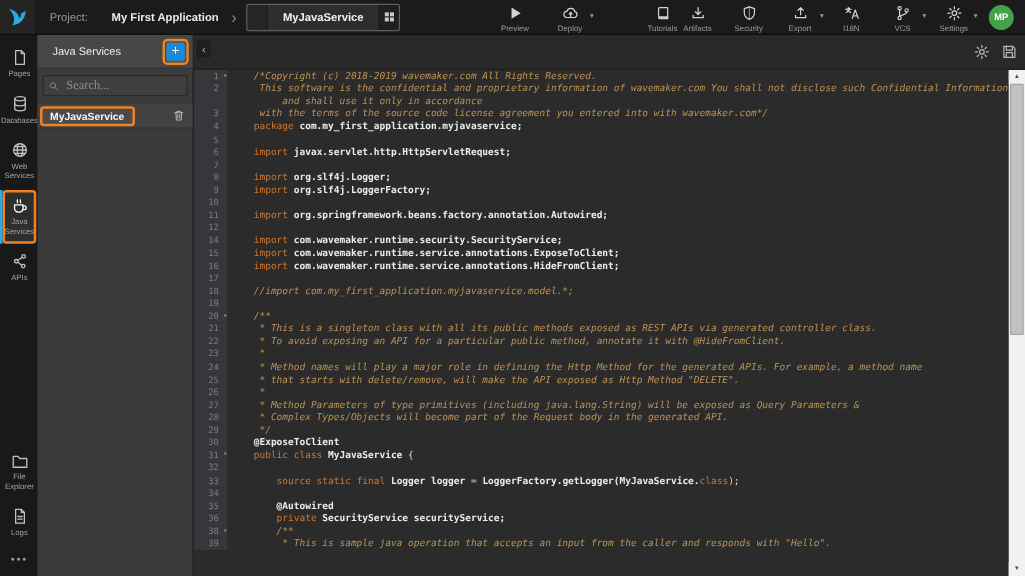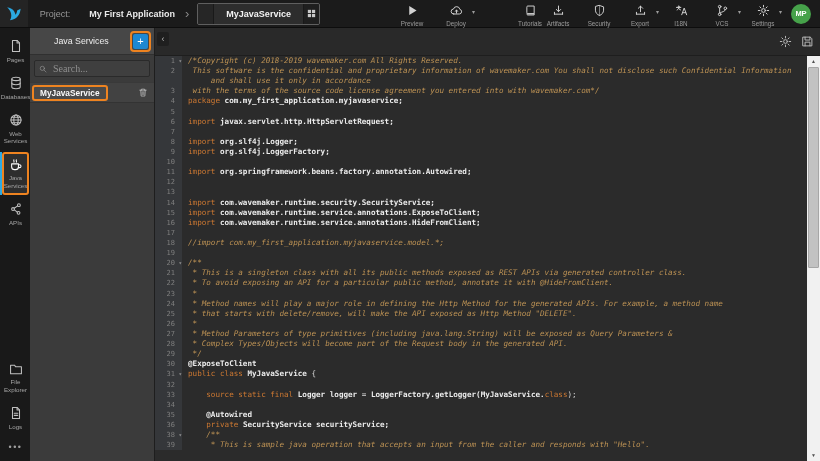--- a/index.html
+++ b/index.html
@@ -36,21 +36,21 @@
   .side-item .slbl{font-size:6.2px;color:#a5a5a5;text-align:center;line-height:7.5px;margin-top:2.5px}
   .side-item.active{border:2px solid #EE8320;border-radius:3px;background:#2e2e2e}
   .side-item.active .slbl,{color:#fff}
   .side-item.active .sicon{color:#fff}
   .side-item.active::before{content:"";position:absolute;left:-4px;top:-2px;bottom:-2px;width:2px;background:#2EA9E2}
   .side-spacer{flex:1}
   .side-more{color:#9e9e9e;font-size:9px;letter-spacing:1.5px;text-align:center;padding:5px 0;cursor:pointer}
 
   
   .panel{position:absolute;top:28px;left:30px;width:125px;height:433px;background:#3b3b3b;border-right:1px solid #1e1e1e;box-sizing:border-box}
-  .panel-header{height:27px;background:#474747;border-bottom:1px solid #303030;display:flex;align-items:center;padding:0 3px 0 24px;box-sizing:border-box}
+  .panel-header{height:27px;background:#474747;border-bottom:1px solid #303030;display:flex;align-items:center;padding:0 3px 0 12px;box-sizing:border-box}
   .panel-title{font-size:8.8px;color:#ededed;flex:1}
   .add-wrap{border:2px solid #EE8320;border-radius:4px;padding:1px;line-height:0}
   .add-btn{width:15px;height:15px;background:#1E88D2;border:none;border-radius:2px;color:#fff;font-size:11px;display:flex;align-items:center;justify-content:center;cursor:pointer;padding:0}
   .search-box{margin:5px 4px;height:15px;background:#3f3f3f;border:1px solid #2a2a2a;border-radius:2px;display:flex;align-items:center;padding:0 4px;gap:4px}
   .search-box .mag{color:#9b9b9b;line-height:0}
   .search-box svg{width:8px;height:8px}
   .search-input{background:transparent;border:none;outline:none;color:#cfcfcf;font-size:10px;width:100%;font-family:Liberation Serif, serif}
   .search-input::placeholder{color:#8f8f8f}
   .svc-row{height:19px;background:#424242;border-top:1px solid #393939;border-bottom:1px solid #333;display:flex;align-items:center;padding:0 6px 0 2px;cursor:pointer}
   .svc-name{border:2px solid #EE8320;border-radius:3px;padding:1px 6px;font-size:8.3px;font-weight:bold;color:#fafafa;background:#4a4a4a;white-space:nowrap}
@@ -62,21 +62,21 @@
   .editor-toolbar{height:28px;background:#292929;border-bottom:1px solid #1e1e1e;position:relative;box-sizing:border-box}
   .collapse-btn{position:absolute;left:2px;top:4px;width:12px;height:14px;background:#1f1f1f;color:#b5b5b5;font-size:9px;line-height:13px;text-align:center;border:none;border-radius:2px;cursor:pointer;padding:0}
   .editor-tools{position:absolute;right:6px;top:7px;display:flex;gap:9px;color:#b9b9b9}
   .editor-tools .tool{cursor:pointer;line-height:0}
   .editor-tools svg{width:13px;height:13px}
   .editor-body{position:absolute;top:28px;left:0;right:0;bottom:0;overflow:hidden}
   .code-rows{position:absolute;left:0;top:0;right:13px;bottom:0;cursor:text}
   .crow{display:flex;height:10.12px;line-height:10.12px;font-family:"DejaVu Sans Mono",monospace;white-space:pre}
   .ln{flex:none;width:27px;background:#35373a;color:#7f7f7f;font-size:7px;text-align:right;padding-right:7px;box-sizing:border-box;position:relative}
   .fold{position:absolute;right:0px;top:0px;font-size:6px;color:#8f8f8f;cursor:pointer}
-  .codeline{flex:1;font-size:7.6px;padding-left:6px;overflow:hidden}
+  .codeline{flex:1;font-size:7.6px;padding-left:21px;overflow:hidden}
   .codeline .c{color:#BD9254;font-style:italic}
   .codeline .k{color:#CC7832}
   .codeline .t{color:#ECECEC;font-weight:bold}
   .codeline .p{color:#D6D6D6}
   .vscroll{position:absolute;top:0;right:0;width:13px;bottom:0;background:#F1F1F1}
   .sbtn{position:absolute;left:0;width:13px;height:11px;background:#F1F1F1;color:#505050;font-size:5px;text-align:center;line-height:11px;cursor:pointer}
   .sbtn.up{top:0}
   .sbtn.down{bottom:0}
   .sthumb{position:absolute;left:1px;width:11px;top:11px;height:201px;background:#C2C2C2;border:1px solid #A6A6A6;box-sizing:border-box;border-radius:1px;cursor:grab}
 </style>
@@ -345,21 +345,20 @@
         <div class="crow"><span class="ln">3</span><span class="codeline"><span class="c"> with the terms of the source code license agreement you entered into with wavemaker.com*/</span></span></div>
         <div class="crow"><span class="ln">4</span><span class="codeline"><span class="k">package </span><span class="t">com.my_first_application.myjavaservice;</span></span></div>
         <div class="crow"><span class="ln">5</span><span class="codeline"></span></div>
         <div class="crow"><span class="ln">6</span><span class="codeline"><span class="k">import </span><span class="t">javax.servlet.http.HttpServletRequest;</span></span></div>
         <div class="crow"><span class="ln">7</span><span class="codeline"></span></div>
         <div class="crow"><span class="ln">8</span><span class="codeline"><span class="k">import </span><span class="t">org.slf4j.Logger;</span></span></div>
         <div class="crow"><span class="ln">9</span><span class="codeline"><span class="k">import </span><span class="t">org.slf4j.LoggerFactory;</span></span></div>
         <div class="crow"><span class="ln">10</span><span class="codeline"></span></div>
         <div class="crow"><span class="ln">11</span><span class="codeline"><span class="k">import </span><span class="t">org.springframework.beans.factory.annotation.Autowired;</span></span></div>
         <div class="crow"><span class="ln">12</span><span class="codeline"></span></div>
-        <div class="crow"><span class="ln">13</span><span class="codeline"></span></div>
         <div class="crow"><span class="ln">14</span><span class="codeline"><span class="k">import </span><span class="t">com.wavemaker.runtime.security.SecurityService;</span></span></div>
         <div class="crow"><span class="ln">15</span><span class="codeline"><span class="k">import </span><span class="t">com.wavemaker.runtime.service.annotations.ExposeToClient;</span></span></div>
         <div class="crow"><span class="ln">16</span><span class="codeline"><span class="k">import </span><span class="t">com.wavemaker.runtime.service.annotations.HideFromClient;</span></span></div>
         <div class="crow"><span class="ln">17</span><span class="codeline"></span></div>
         <div class="crow"><span class="ln">18</span><span class="codeline"><span class="c">//import com.my_first_application.myjavaservice.model.*;</span></span></div>
         <div class="crow"><span class="ln">19</span><span class="codeline"></span></div>
         <div class="crow"><span class="ln">20<i class="fold">▾</i></span><span class="codeline"><span class="c">/**</span></span></div>
         <div class="crow"><span class="ln">21</span><span class="codeline"><span class="c"> * This is a singleton class with all its public methods exposed as REST APIs via generated controller class.</span></span></div>
         <div class="crow"><span class="ln">22</span><span class="codeline"><span class="c"> * To avoid exposing an API for a particular public method, annotate it with @HideFromClient.</span></span></div>
         <div class="crow"><span class="ln">23</span><span class="codeline"><span class="c"> *</span></span></div>

